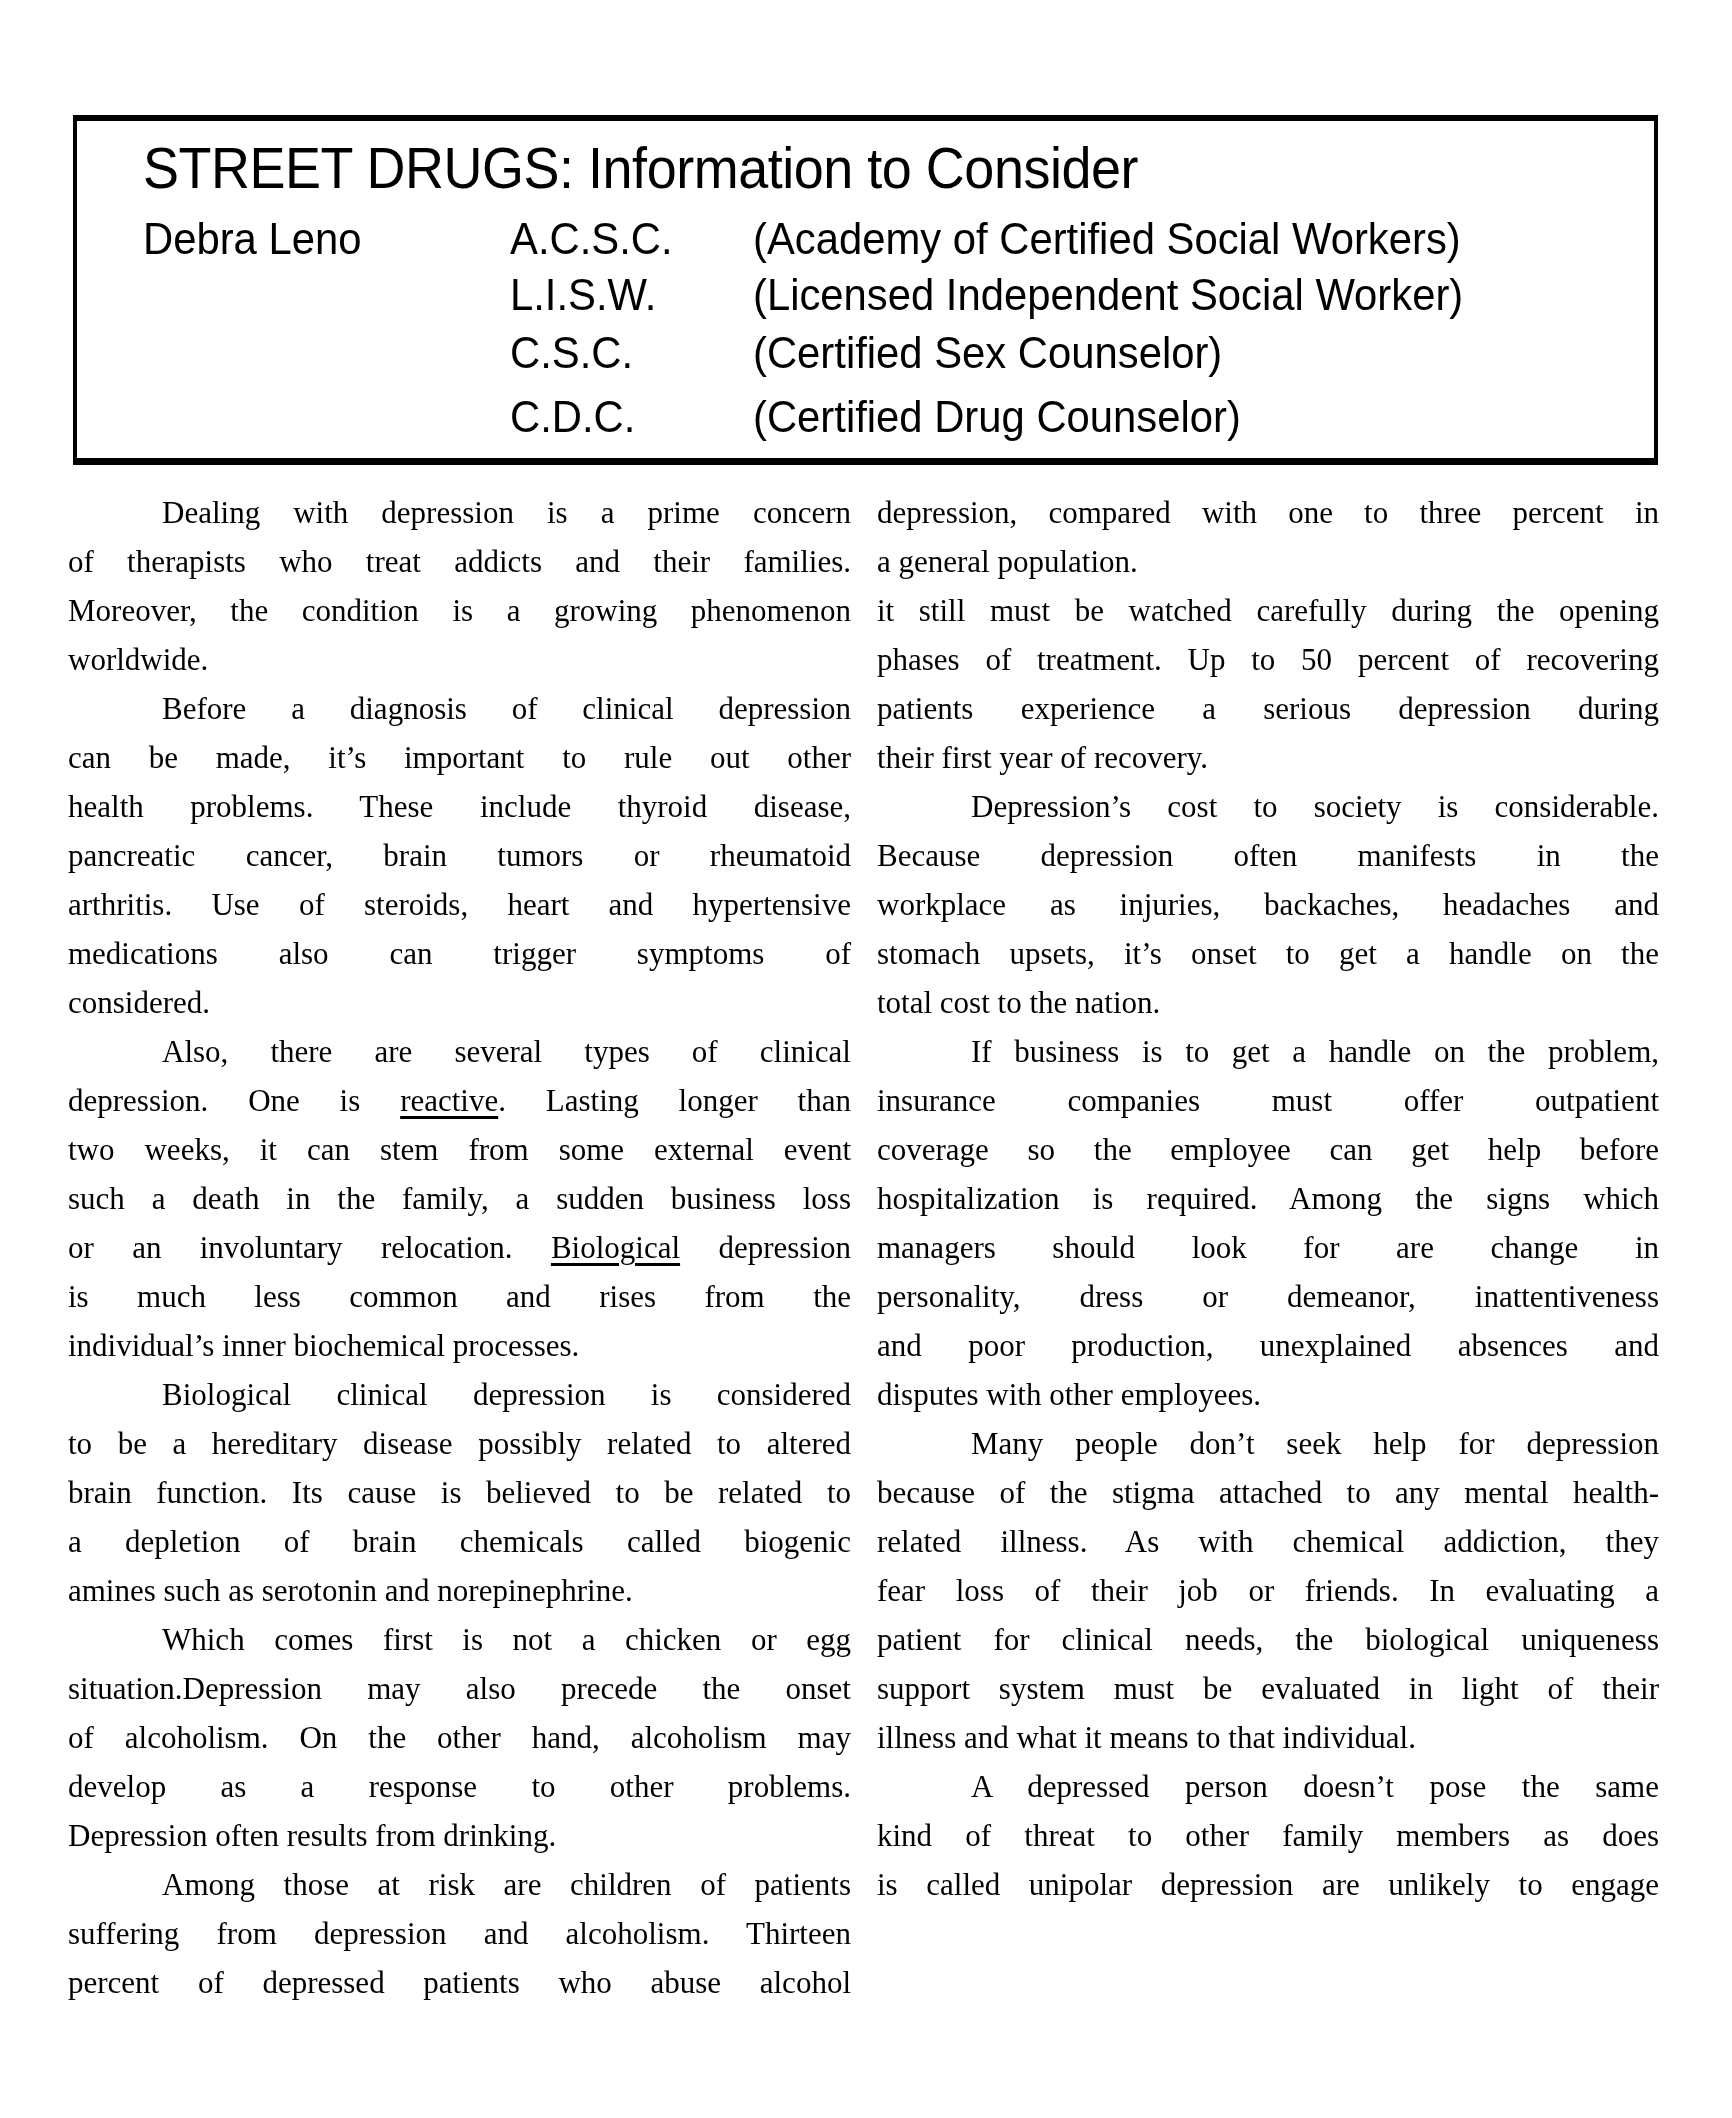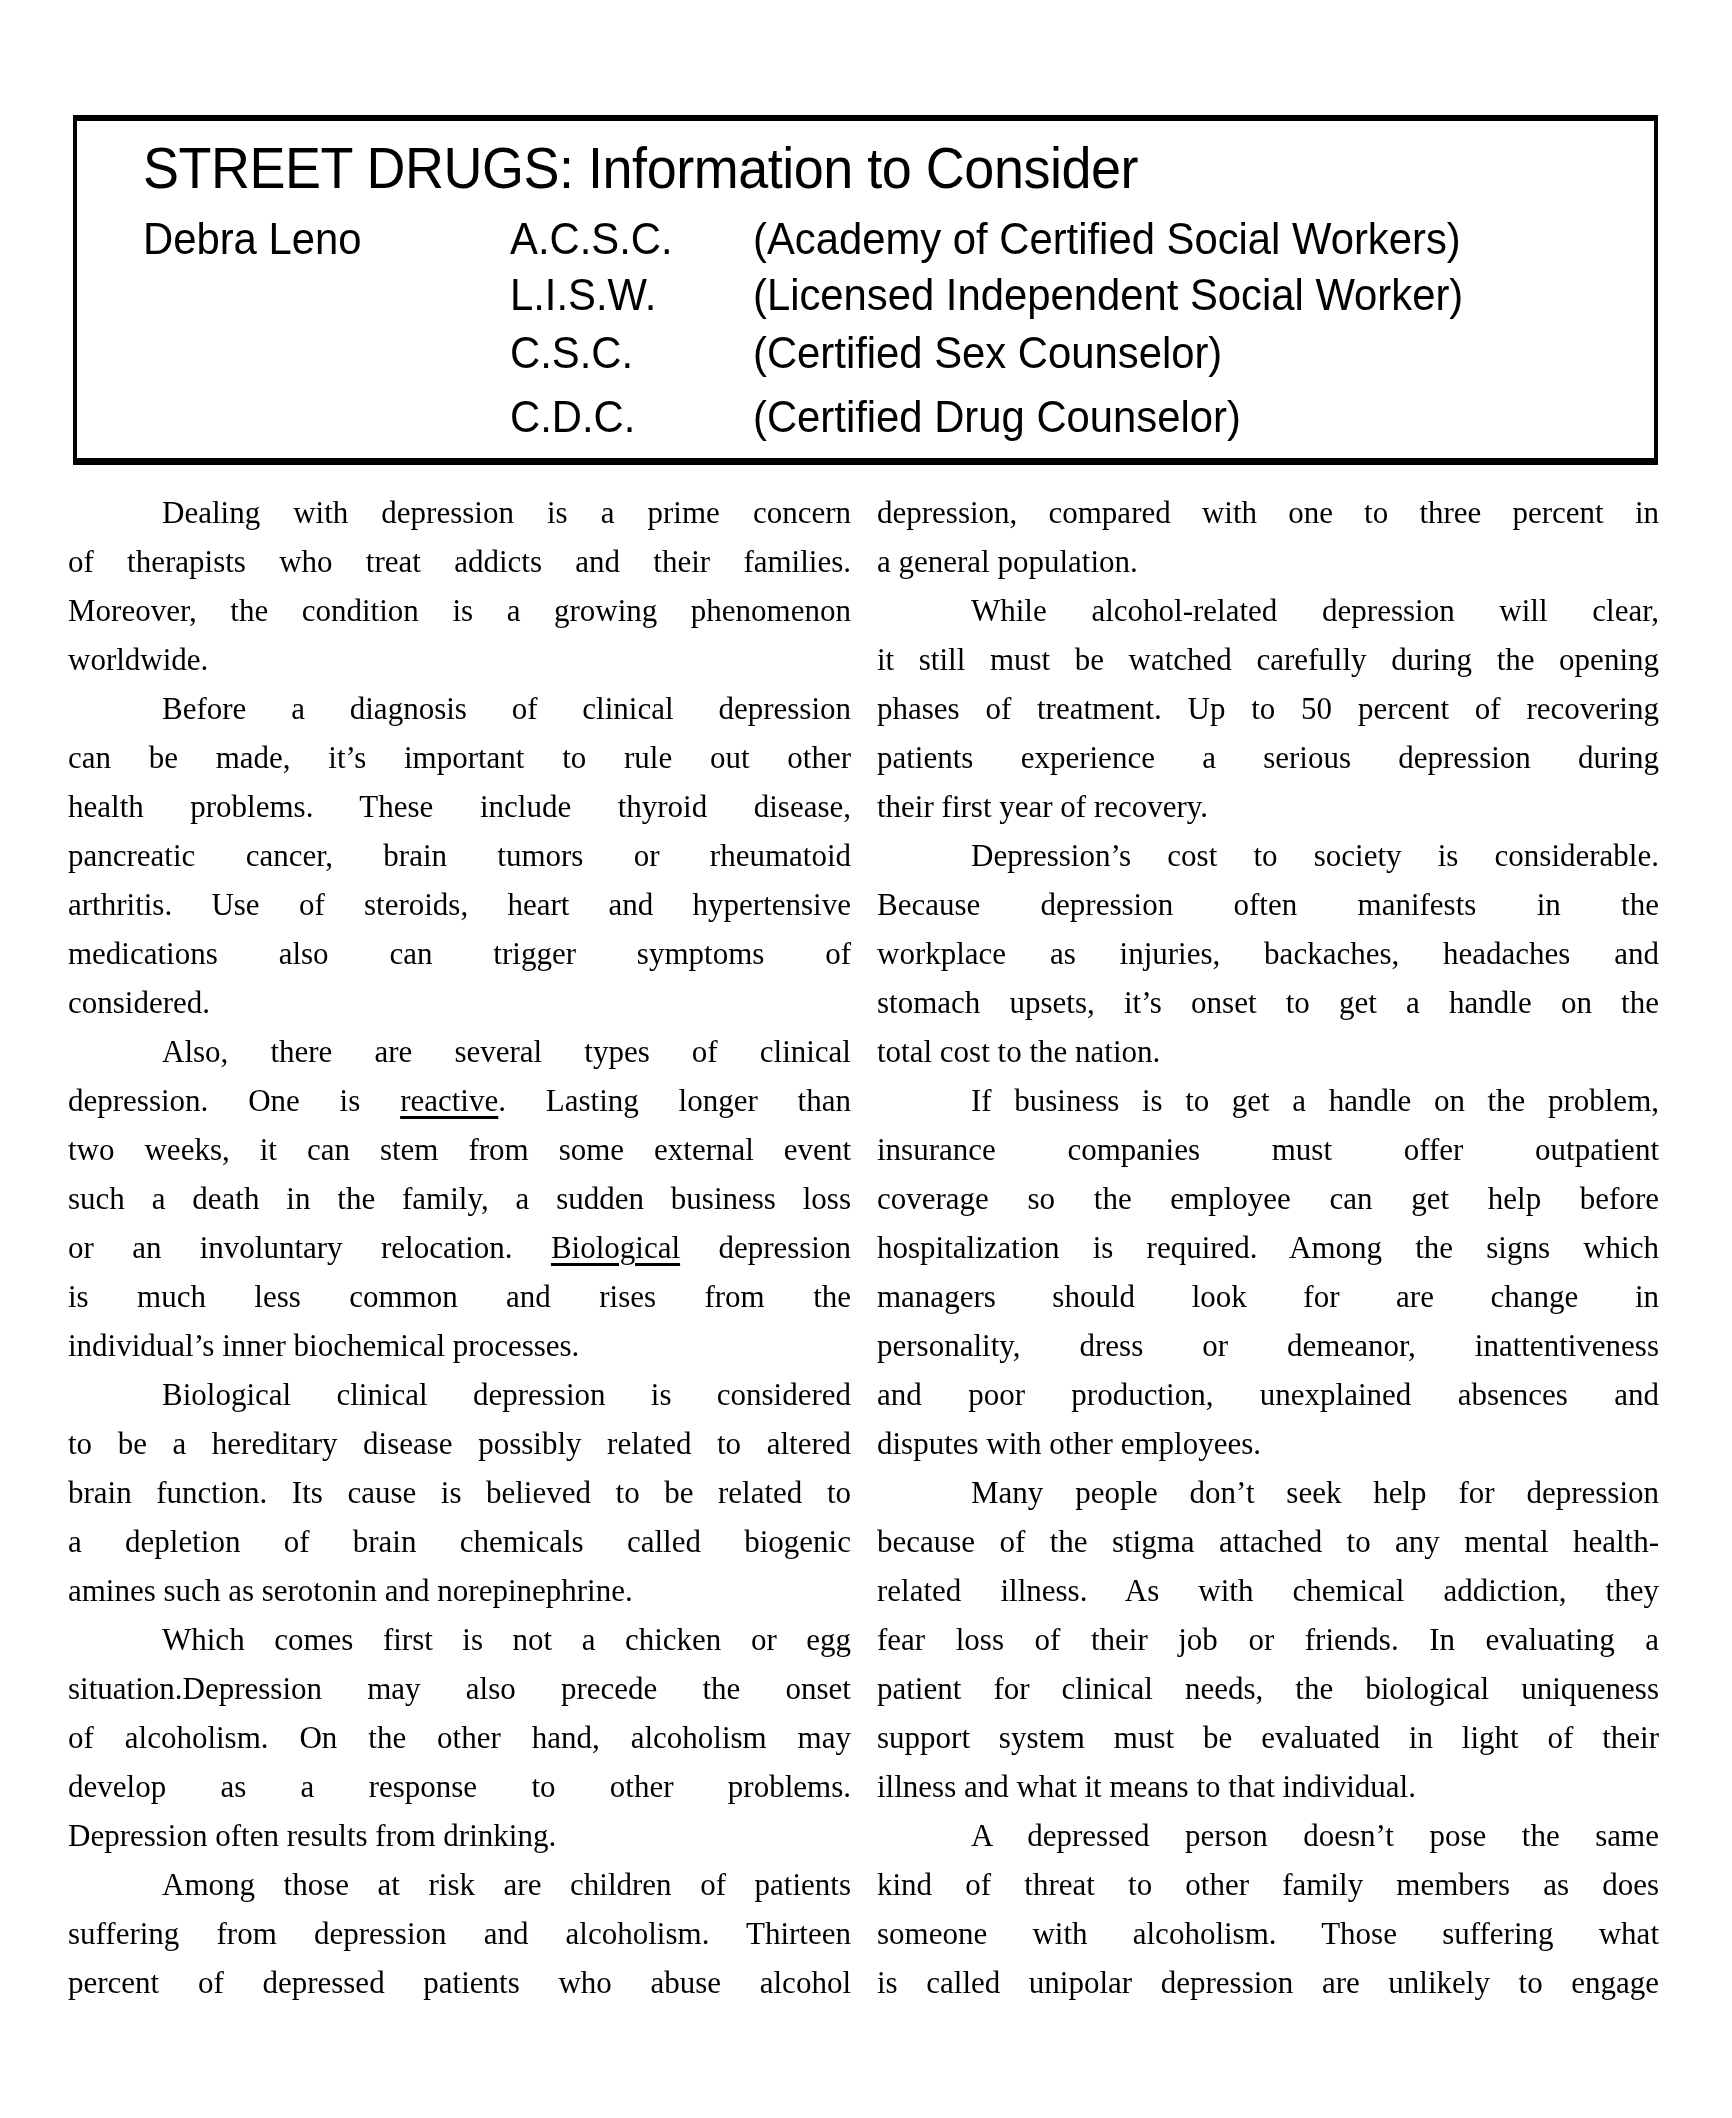--- a/index.html
+++ b/index.html
@@ -84,21 +84,20 @@
     <span class="line">of alcoholism. On the other hand, alcoholism may</span>
     <span class="line">develop as a response to other problems.</span>
     <span class="line last">Depression often results from drinking.</span>
     <span class="line first">Among those at risk are children of patients</span>
     <span class="line">suffering from depression and alcoholism. Thirteen</span>
     <span class="line">percent of depressed patients who abuse alcohol</span>
   </div>
 <div class="col right" id="right-col">
     <span class="line">depression, compared with one to three percent in</span>
     <span class="line last">a general population.</span>
-    <span class="line first">While alcohol-related depression will clear,</span>
     <span class="line">it still must be watched carefully during the opening</span>
     <span class="line">phases of treatment. Up to 50 percent of recovering</span>
     <span class="line">patients experience a serious depression during</span>
     <span class="line last">their first year of recovery.</span>
     <span class="line first">Depression’s cost to society is considerable.</span>
     <span class="line">Because depression often manifests in the</span>
     <span class="line">workplace as injuries, backaches, headaches and</span>
     <span class="line">stomach upsets, it’s onset to get a handle on the</span>
     <span class="line last">total cost to the nation.</span>
     <span class="line first">If business is to get a handle on the problem,</span>
@@ -111,16 +110,15 @@
     <span class="line last">disputes with other employees.</span>
     <span class="line first">Many people don’t seek help for depression</span>
     <span class="line">because of the stigma attached to any mental health-</span>
     <span class="line">related illness. As with chemical addiction, they</span>
     <span class="line">fear loss of their job or friends. In evaluating a</span>
     <span class="line">patient for clinical needs, the biological uniqueness</span>
     <span class="line">support system must be evaluated in light of their</span>
     <span class="line last">illness and what it means to that individual.</span>
     <span class="line first">A depressed person doesn’t pose the same</span>
     <span class="line">kind of threat to other family members as does</span>
-    <span class="line">someone with alcoholism. Those suffering what</span>
     <span class="line">is called unipolar depression are unlikely to engage</span>
   </div>
 
 
 </body></html>

